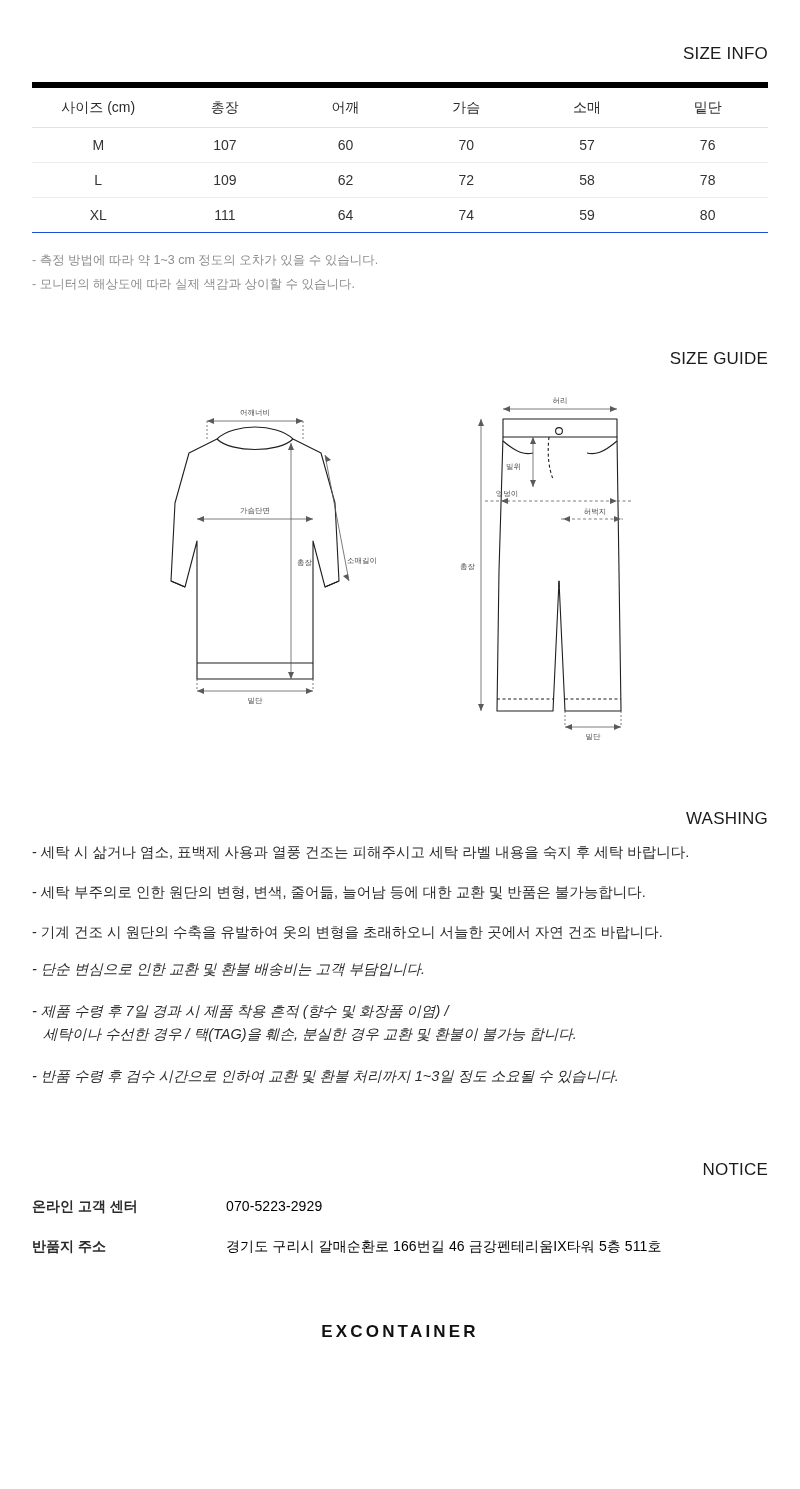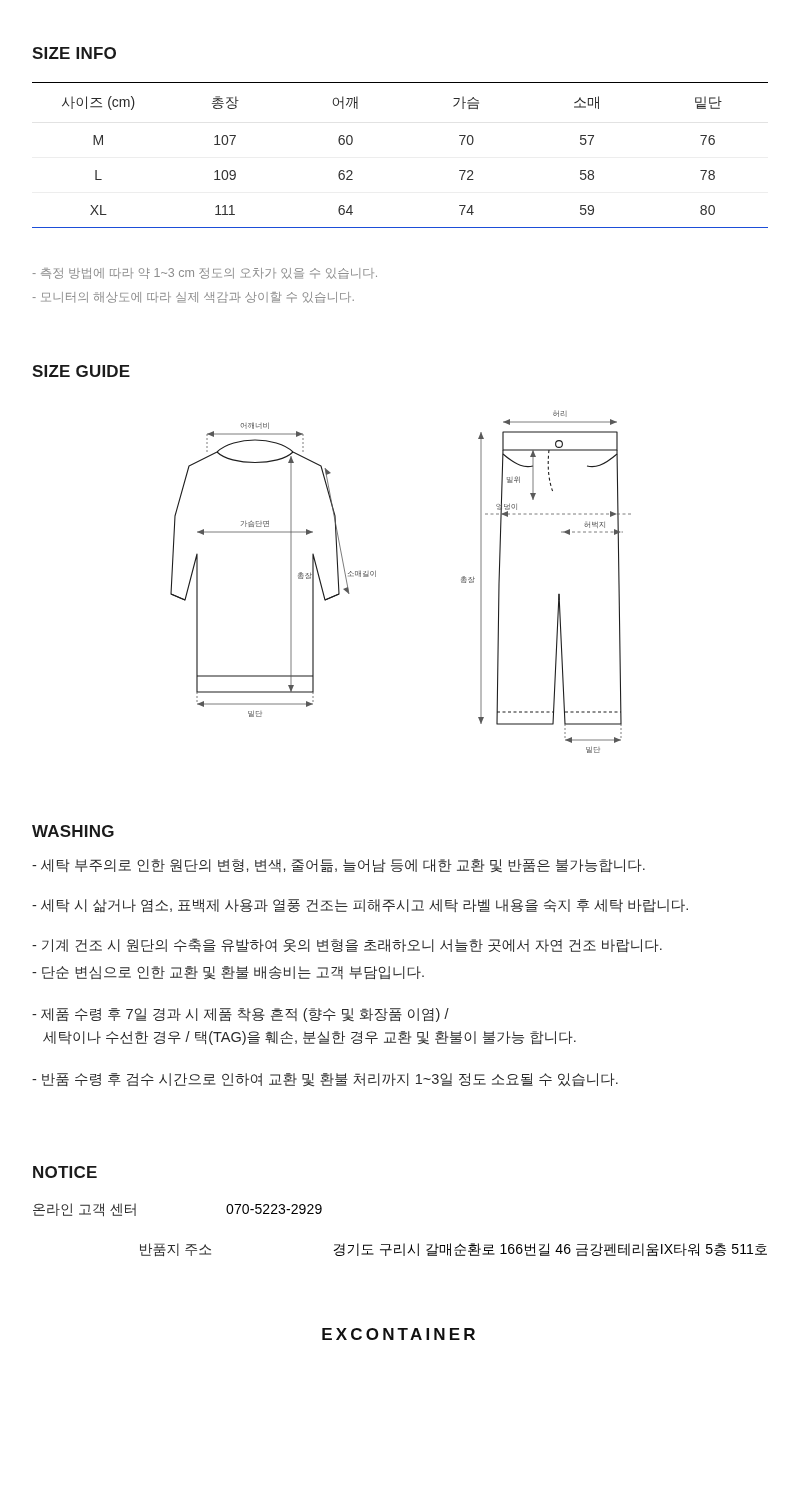--- a/index.html
+++ b/index.html
@@ -18,23 +18,24 @@
     position: relative;
     width: 800px;
     min-height: 1489px;
     box-sizing: border-box;
     padding: 0 32px;
   }
 
   
   .section-title {
     font-size: 17px;
-    font-weight: 700;
+    font-weight: 400;
     letter-spacing: 0.2px;
     color: #1b1b1b;
+    text-align: right;
   }
   #size-info-title { padding-top: 44px; }
   #size-guide-title { padding-top: 52px; }
   #washing-title { padding-top: 58px; }
   #exchange-title { padding-top: 50px; }
   #notice-title { padding-top: 52px; }
 
   
   table.size-table {
     margin-top: 18px;
@@ -43,40 +44,40 @@
     font-size: 14px;
   }
   table.size-table th,
   table.size-table td {
     text-align: center;
     padding: 9px 0 9px 0;
     font-weight: 400;
     color: #333333;
   }
   table.size-table thead th {
-    border-top: 1px solid #000000;
+    border-top: 6px solid #000000;
     border-bottom: 1px solid #e2e2e2;
     padding: 11px 0 10px 0;
     color: #2b2b2b;
   }
   table.size-table tbody tr td {
     border-bottom: 1px solid #ededed;
   }
   table.size-table tbody tr:last-child td {
     border-bottom: 1px solid #1d4ed8;
   }
   table.size-table col.c0 { width: 18%; }
   table.size-table col.c1,
   table.size-table col.c2,
   table.size-table col.c3,
   table.size-table col.c4,
   table.size-table col.c5 { width: 16.4%; }
 
   .table-notes {
-    margin-top: 34px;
+    margin-top: 16px;
   }
   .table-notes div {
     font-size: 12.5px;
     color: #8d8d8d;
     line-height: 1.9;
   }
 
   
   .guide-wrap {
     margin-top: 22px;
@@ -92,37 +93,37 @@
     margin: 0 0 18px 0;
     font-size: 14.5px;
     line-height: 1.55;
     color: #2b2b2b;
   }
   .para-list p:last-child { margin-bottom: 0; }
   .para-list p .sub {
     display: block;
     padding-left: 11px;
   }
-  #exchange-list { margin-top: 4px; }
+  #exchange-list { margin-top: 14px; font-style: italic; }
   #exchange-list p { margin-bottom: 20px; }
 
   
   .notice-rows { margin-top: 18px; }
   .notice-row {
     display: flex;
     align-items: baseline;
     margin-bottom: 22px;
     font-size: 14px;
   }
-  .notice-row:last-child { margin-bottom: 0; justify-content: flex-end; }
+  .notice-row:last-child { margin-bottom: 0; }
   .notice-label {
     width: 150px;
     flex: 0 0 150px;
     color: #2b2b2b;
-    font-weight: 400;
+    font-weight: 700;
   }
   .notice-value {
     color: #000000;
     font-weight: 400;
     letter-spacing: 0.1px;
     margin-left: 44px;
   }
 
   
   .footer {
@@ -321,22 +322,22 @@
         <path d="M176,336 l-7,-3 l0,6 z" fill="#5a5a5a" stroke="none"></path>
         <line x1="120" y1="320" x2="120" y2="336" stroke-dasharray="2,2"></line>
         <line x1="176" y1="320" x2="176" y2="336" stroke-dasharray="2,2"></line>
       </g>
       <text x="148" y="348" font-size="7.5" text-anchor="middle">밑단</text>
     </svg>
   </div>
 
   <div class="section-title" id="washing-title">WASHING</div>
   <div class="para-list">
+    <p>- 세탁 시 삶거나 염소, 표백제 사용과 열풍 건조는 피해주시고 세탁 라벨 내용을 숙지 후 세탁 바랍니다.</p>
     <p>- 세탁 부주의로 인한 원단의 변형, 변색, 줄어듦, 늘어남 등에 대한 교환 및 반품은 불가능합니다.</p>
-    <p>- 세탁 시 삶거나 염소, 표백제 사용과 열풍 건조는 피해주시고 세탁 라벨 내용을 숙지 후 세탁 바랍니다.</p>
     <p>- 기계 건조 시 원단의 수축을 유발하여 옷의 변형을 초래하오니 서늘한 곳에서 자연 건조 바랍니다.</p>
   </div>
 
   <div class="para-list" id="exchange-list">
     <p>- 단순 변심으로 인한 교환 및 환불 배송비는 고객 부담입니다.</p>
     <p>
       <span>- 제품 수령 후 7일 경과 시 제품 착용 흔적 (향수 및 화장품 이염) /</span>
       <span class="sub">세탁이나 수선한 경우 / 택(TAG)을 훼손, 분실한 경우 교환 및 환불이 불가능 합니다.</span>
     </p>
     <p>- 반품 수령 후 검수 시간으로 인하여 교환 및 환불 처리까지 1~3일 정도 소요될 수 있습니다.</p>

